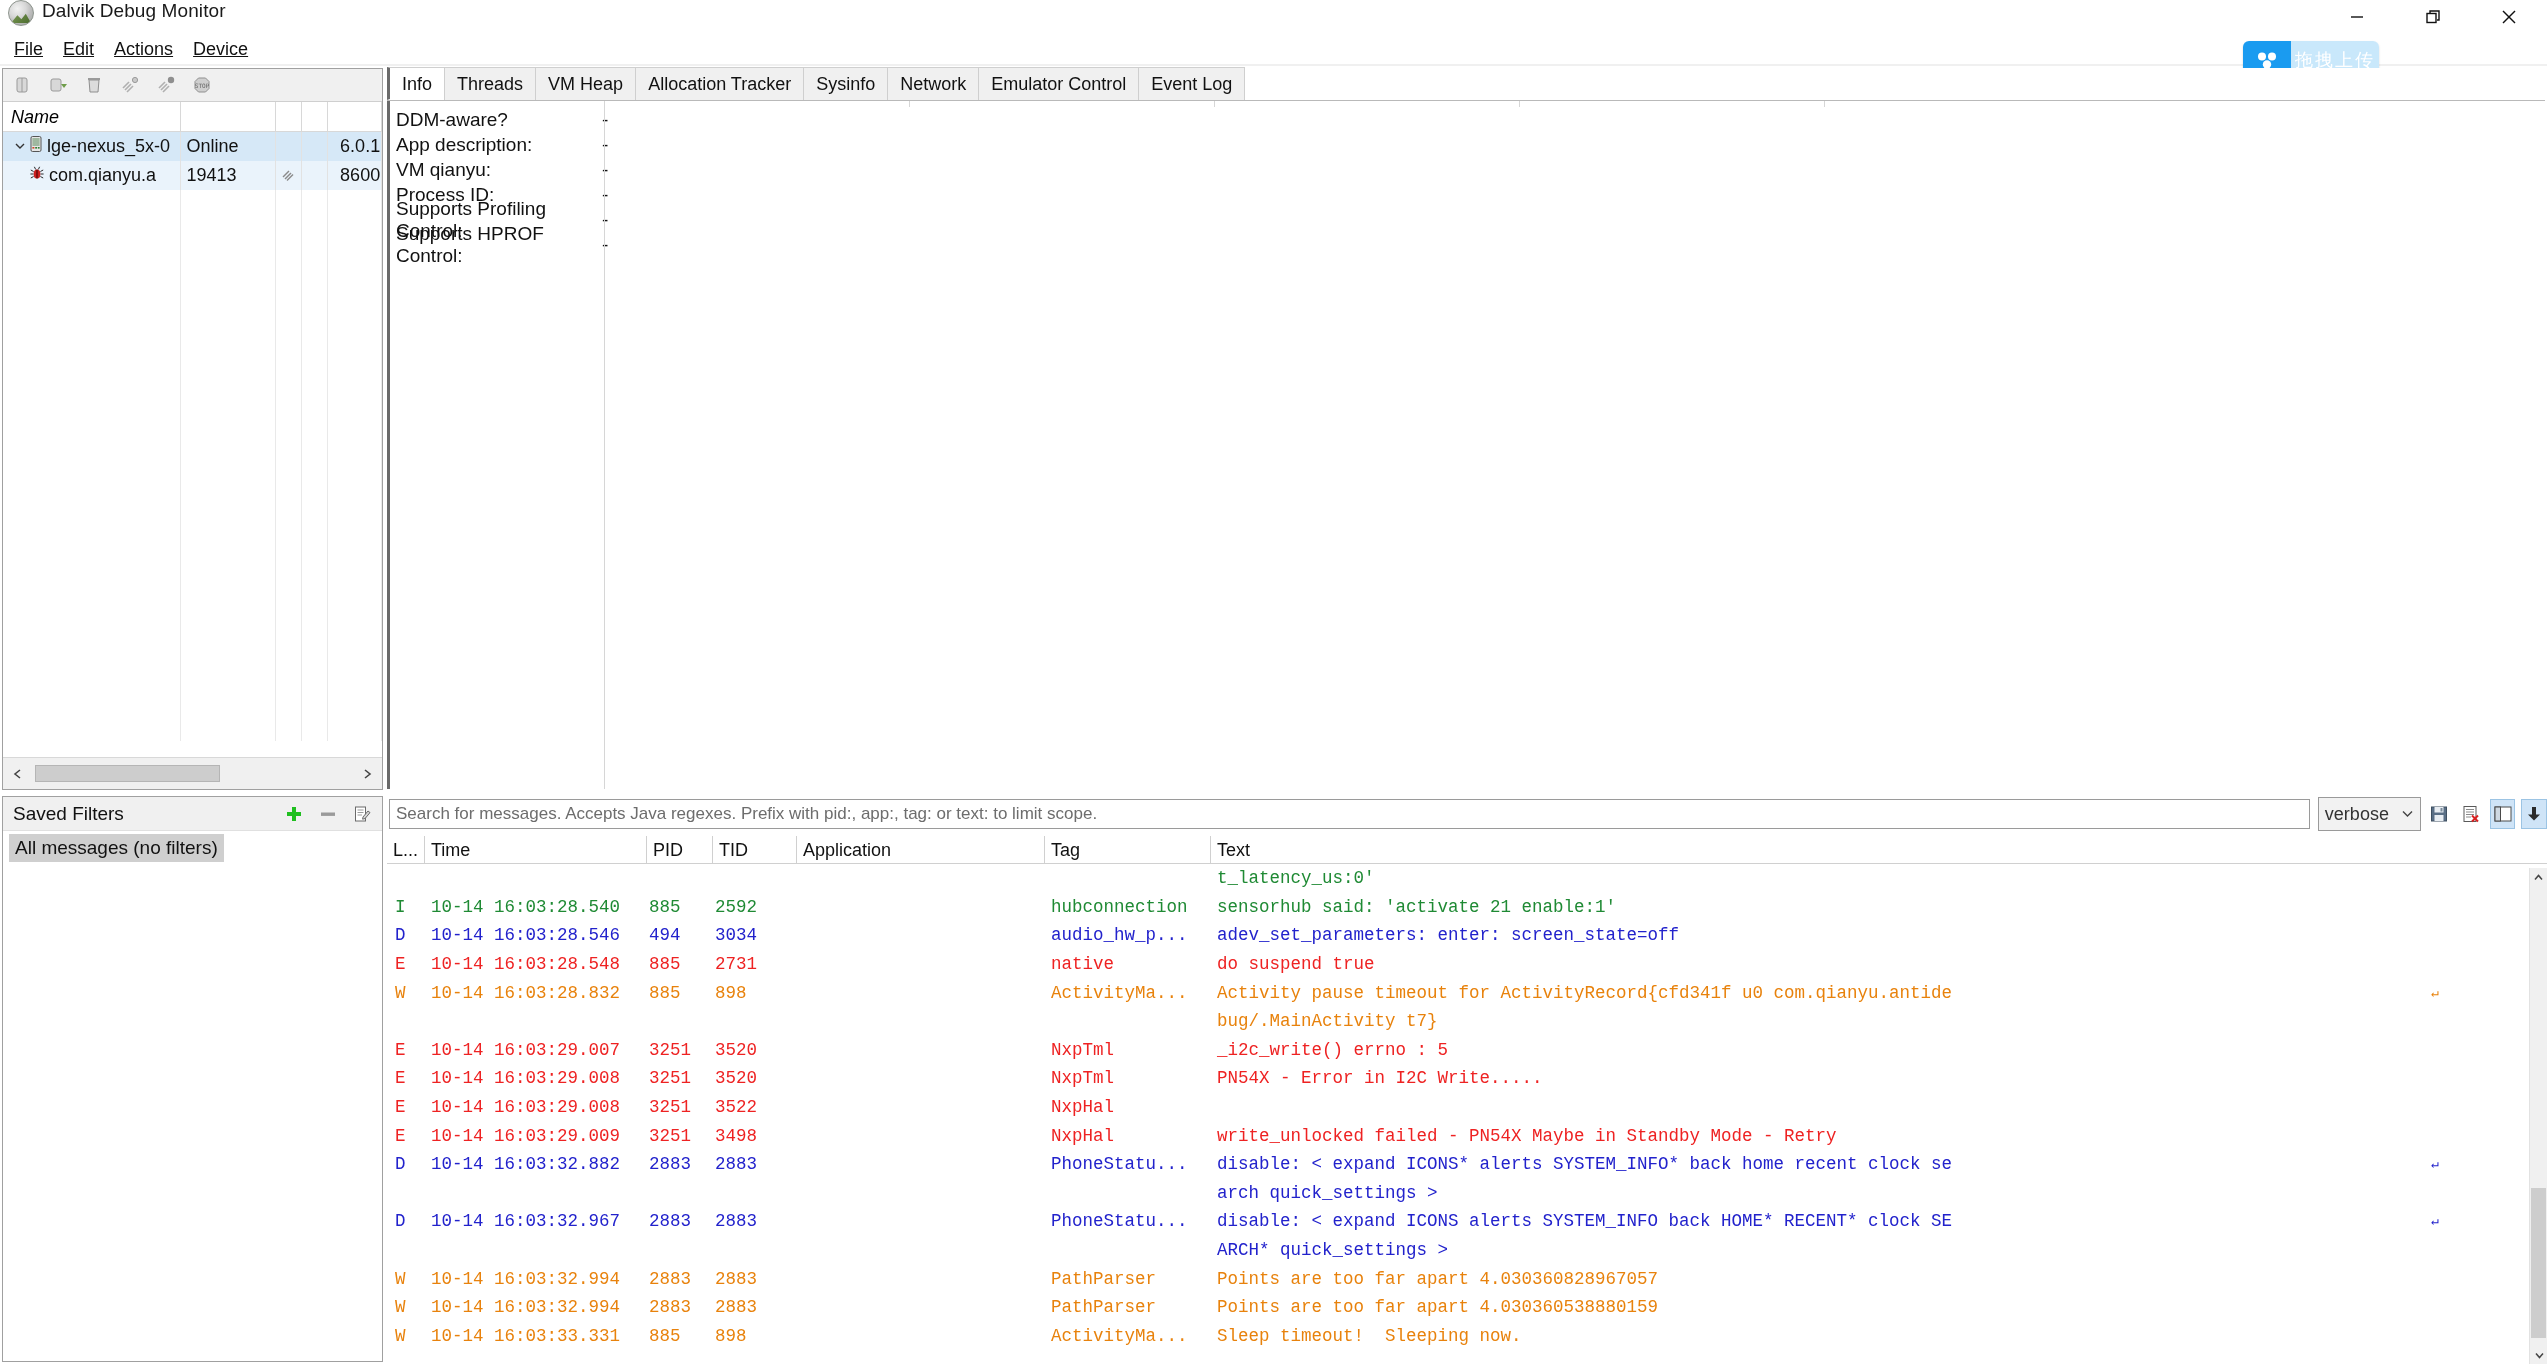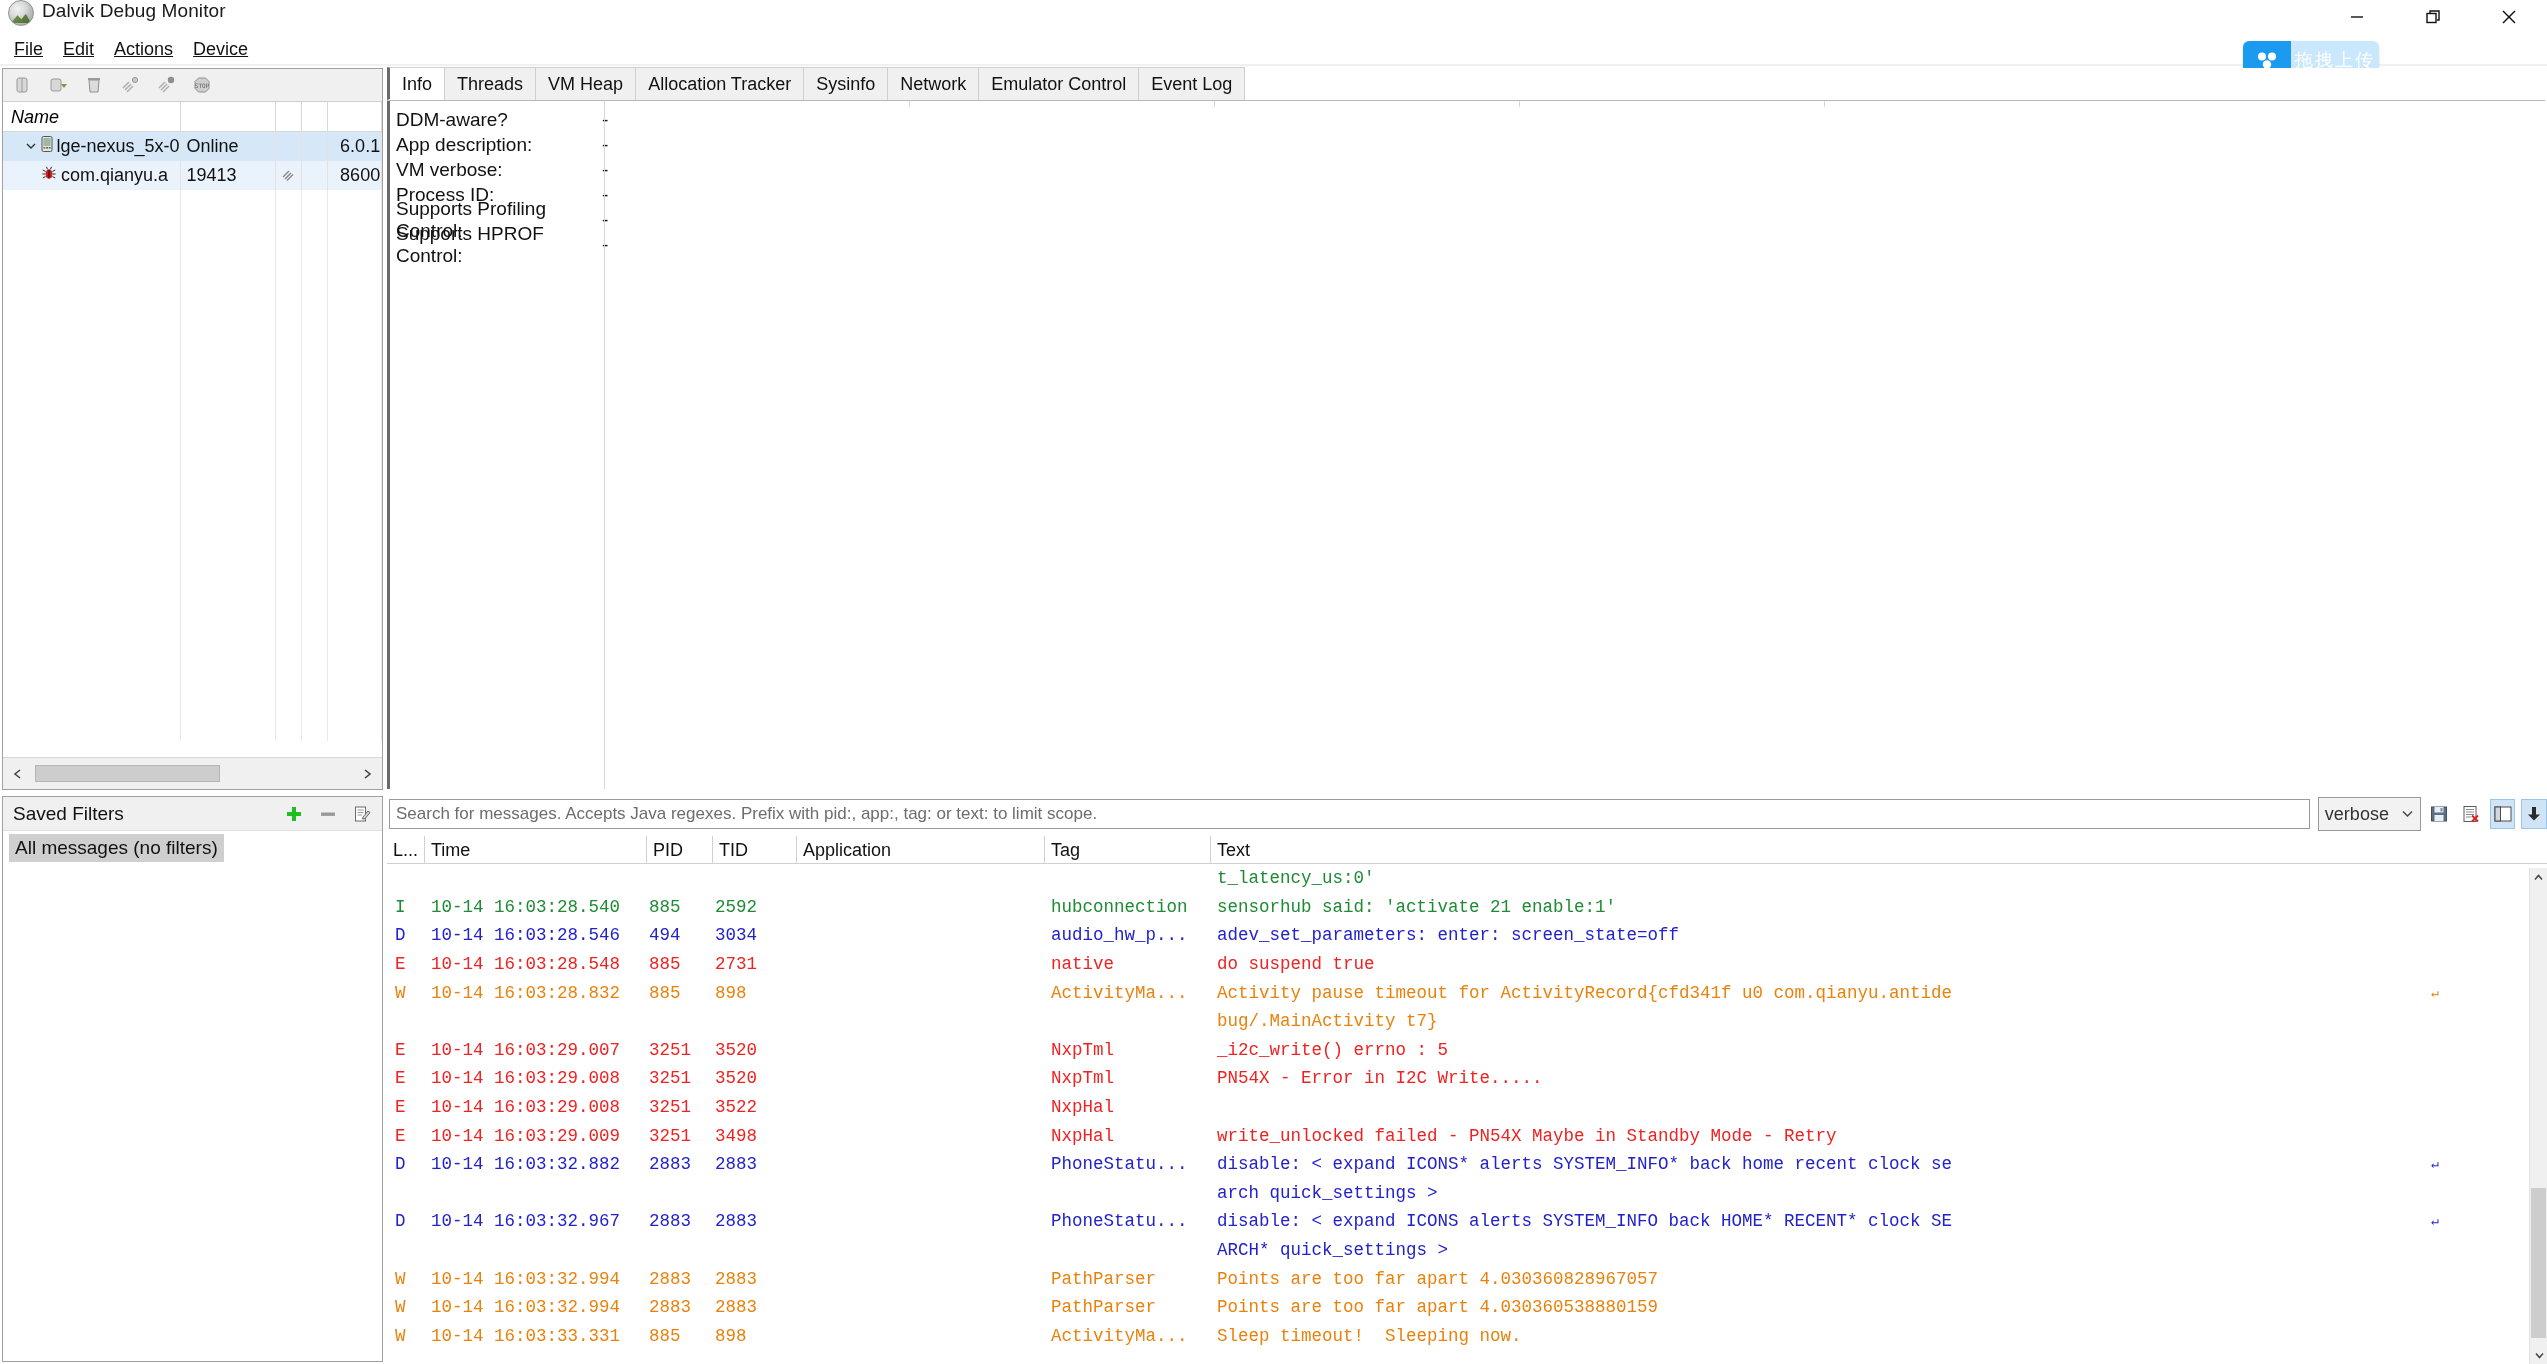--- a/index.html
+++ b/index.html
@@ -97,21 +97,21 @@
   .c-ver { width: 54px; }
   .dev-row {
     height: 29px; display: flex; font-size: 18px; color: #111;
   }
   .dev-row.sel { background: #d6e8f7; }
   .dev-row.sel2 { background: #eaf3fb; }
   .dev-cell {
     border-right: 1px solid #e2e2e2; height: 29px; display: flex; align-items: center;
     overflow: hidden; white-space: nowrap;
   }
-  .dev-cell.name { padding-left: 20px; }
+  .dev-cell.name { padding-left: 8px; }
   .empty-row { height: 29px; display: flex; }
   .empty-row .dev-cell { border-right: 1px solid #e9e9e9; }
   #device-rows-wrap {
     height: 624px; overflow: hidden; background: #ffffff;
   }
   #device-hscroll {
     position: absolute; left: 0; bottom: 0; width: 379px; height: 32px;
     background: #f0f0f0; border-top: 1px solid #d8d8d8;
     display: flex; align-items: center;
   }
@@ -617,21 +617,21 @@
     <div class="info-table">
       <div class="info-row">
         <div class="info-label">DDM-aware?</div>
         <div class="info-val">-</div>
       </div>
       <div class="info-row">
         <div class="info-label">App description:</div>
         <div class="info-val">-</div>
       </div>
       <div class="info-row">
-        <div class="info-label">VM verbose:</div>
+        <div class="info-label">VM qianyu:</div>
         <div class="info-val">-</div>
       </div>
       <div class="info-row">
         <div class="info-label">Process ID:</div>
         <div class="info-val">-</div>
       </div>
       <div class="info-row">
         <div class="info-label">Supports Profiling Control:</div>
         <div class="info-val">-</div>
       </div>

